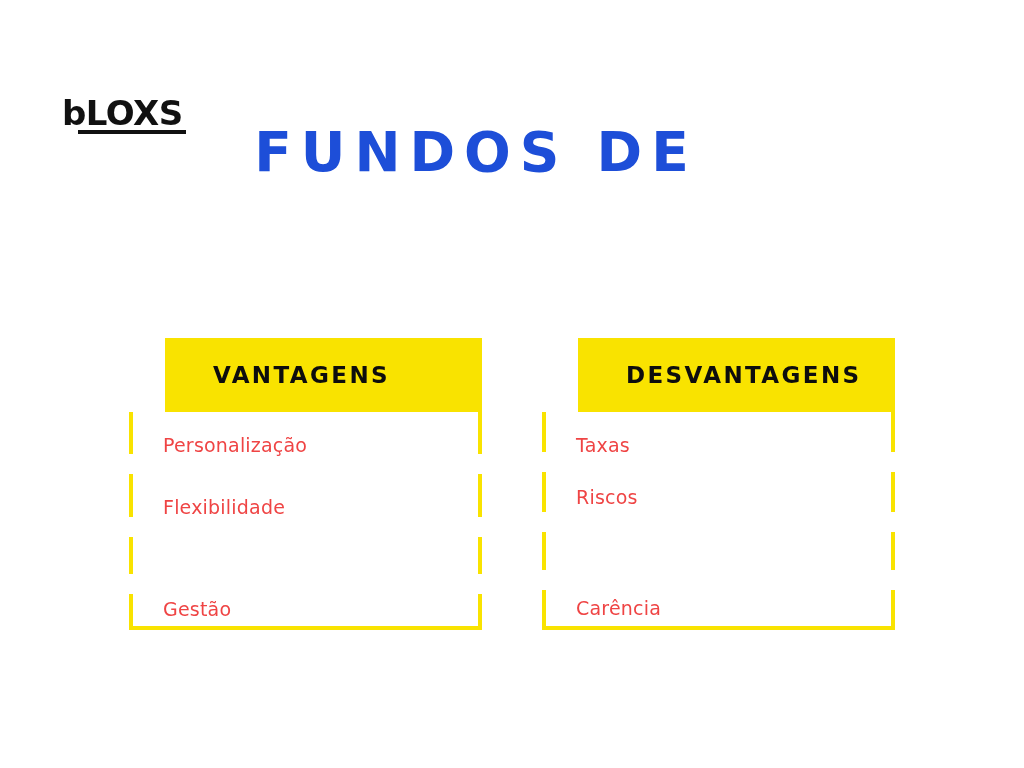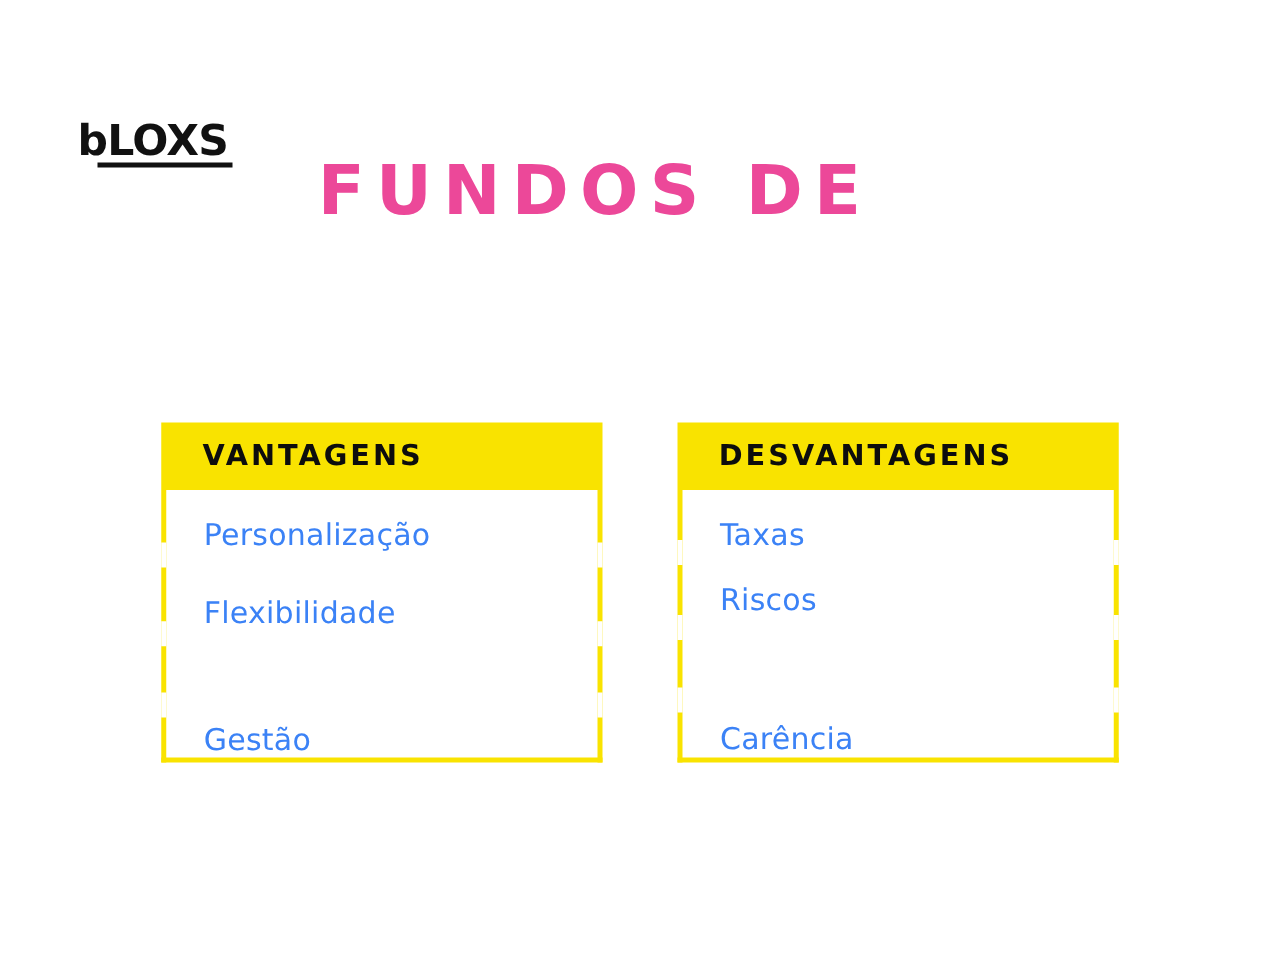--- a/index.html
+++ b/index.html
@@ -53,46 +53,47 @@
     position: absolute;
     left: 0;
     top: 120px;
     width: 952px;
     text-align: center;
     font-family: "DejaVu Sans", sans-serif;
     font-weight: 700;
     font-size: 55px;
     letter-spacing: 9px;
     line-height: 64px;
-    color: #ec4899;
+    color: #1d4ed8;
   }
   .title .line {
     display: block;
   }
 
   
   .columns {
     position: absolute;
     top: 338px;
     left: 129px;
     width: 766px;
     display: flex;
     justify-content: space-between;
   }
   .card {
     width: 353px;
     position: relative;
   }
   .card-header {
     background: #f9e300;
-    height: 54px;
+    height: 74px;
     display: flex;
     align-items: center;
-    padding-left: 33px;
+    padding-left: 48px;
     box-sizing: border-box;
+    margin-left: 36px;
   }
   .card-header-text {
     font-family: "DejaVu Sans", sans-serif;
     font-weight: 700;
     font-size: 23px;
     letter-spacing: 2.4px;
     color: #0d0d0d;
     white-space: nowrap;
   }
   .card-body {
@@ -101,22 +102,22 @@
     border-bottom: 4px solid #f9e300;
     height: 218px;
     box-sizing: border-box;
     position: relative;
     background: #ffffff;
   }
   .item {
     position: absolute;
     font-family: "DejaVu Sans", sans-serif;
     font-weight: 400;
-    font-size: 24px;
-    color: #3b82f6;
+    font-size: 19px;
+    color: #ef4444;
     letter-spacing: 0.2px;
     white-space: nowrap;
     left: 30px;
   }
   
   .tick {
     position: absolute;
     width: 4px;
     height: 20px;
     background: #ffffff;

